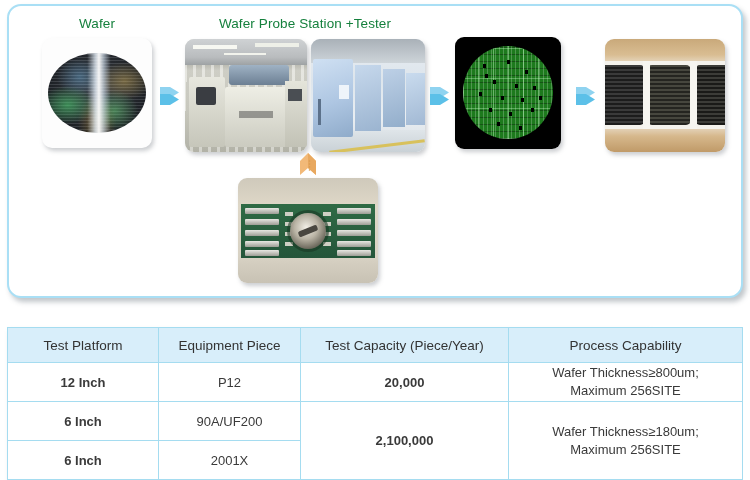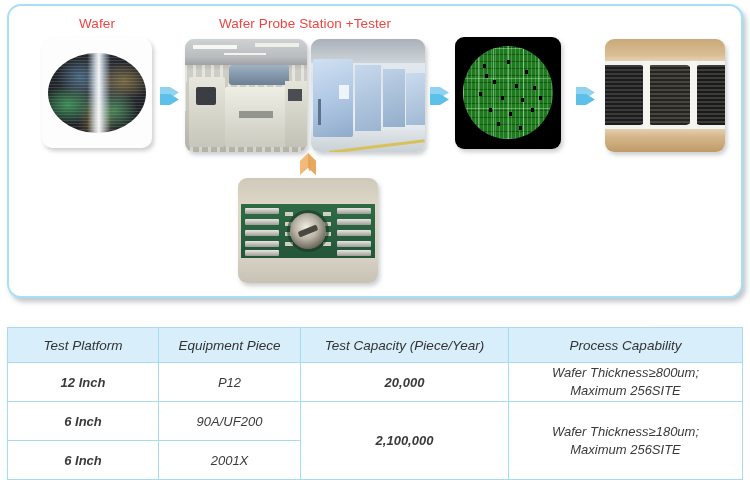--- a/index.html
+++ b/index.html
@@ -25,21 +25,21 @@
     background: #ffffff;
     border: 2px solid #a9dff5;
     border-radius: 14px;
     box-sizing: border-box;
     box-shadow: 3px 4px 5px rgba(120,130,140,0.45);
   }
 
   .stage-title {
     position: absolute;
     font-size: 13.5px;
-    color: #ef4444;
+    color: #15803d;
     text-align: center;
     white-space: nowrap;
     letter-spacing: 0.1px;
   }
 
   .photo {
     position: absolute;
     border-radius: 9px;
     overflow: hidden;
     box-shadow: 2px 3px 4px rgba(120,125,135,0.38);
@@ -196,21 +196,20 @@
     white-space: nowrap;
   }
 
   
   .spec-table-wrap {
     position: absolute;
     left: 7px;
     top: 327px;
     width: 640px;
     box-shadow: 3px 4px 5px rgba(120,130,140,0.40);
-    font-style: italic;
   }
   table.spec {
     border-collapse: collapse;
     width: 736px;
     table-layout: fixed;
     background: #ffffff;
   }
   table.spec th, table.spec td {
     border: 1px solid #a5dcf0;
     color: #3a3a3a;

